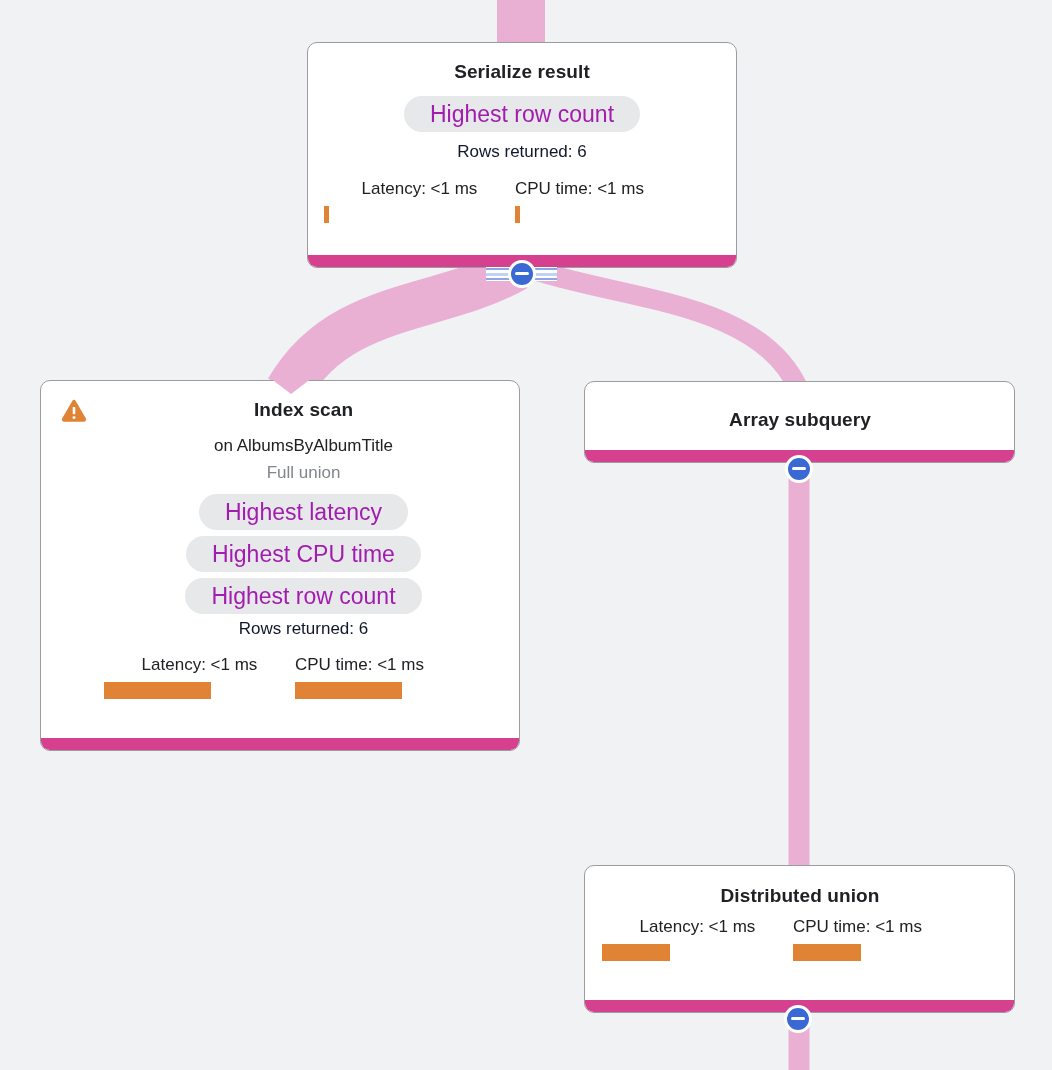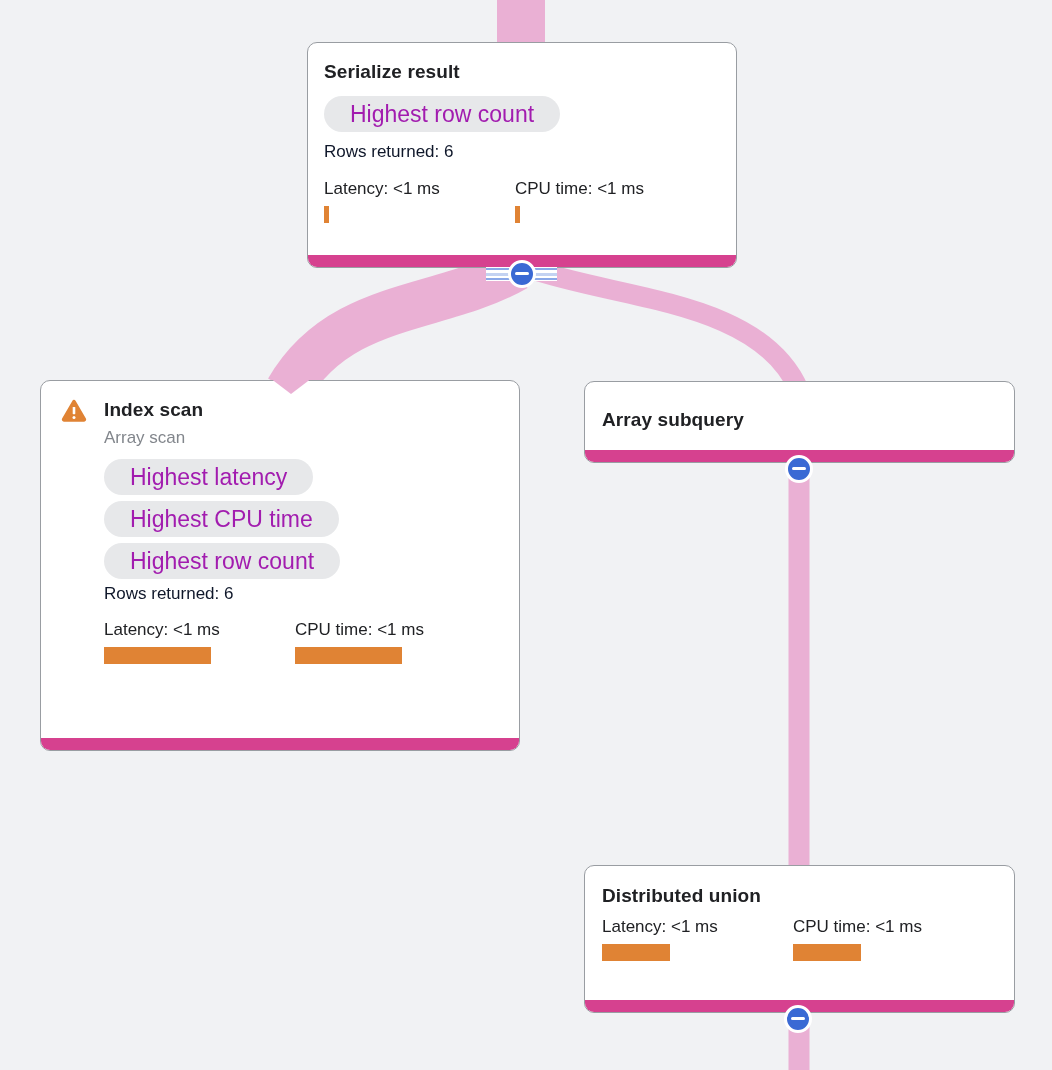--- a/index.html
+++ b/index.html
@@ -1,17 +1,17 @@
 <!DOCTYPE html>
 <html><head>
 <meta charset="utf-8">
 <style>
   html,body{margin:0;padding:0;}
   body{font-family:"Liberation Sans","DejaVu Sans",sans-serif;background:#f1f2f4;}
-  .canvas{position:relative;width:1052px;height:1070px;overflow:hidden;background:#f1f2f4;}
+  .canvas{position:relative;width:1052px;height:1070px;overflow:hidden;background:#f1f2f4;text-align:center;}
 
   svg.edges{position:absolute;left:0;top:0;z-index:1;}
   svg.edge-tips{position:absolute;left:0;top:0;z-index:3;pointer-events:none;}
 
   .node{position:absolute;z-index:2;background:#ffffff;border:1px solid #999da2;
         border-radius:10px;box-sizing:border-box;}
   .node-footer{position:absolute;left:0;right:0;bottom:0;height:12px;background:#d6418f;
         border-bottom-left-radius:9px;border-bottom-right-radius:9px;}
 
   .node-content{position:relative;box-sizing:border-box;height:100%;}
@@ -95,21 +95,22 @@
   </div>
 
   <div class="node indexscan" style="left:28px;top:380px;width:480px;height:371px;margin-left:12px;">
     <svg class="warning-icon" viewBox="0 0 26 24">
       <path d="M11.3 1.9 L1.1 19.6 C0.3 21 1.3 22.7 2.9 22.7 L23.1 22.7 C24.7 22.7 25.7 21 24.9 19.6 L14.7 1.9 C13.9 0.5 11.9 0.5 11.3 1.9 Z" fill="#e08334"></path>
       <rect x="11.7" y="8" width="2.6" height="7.2" rx="0.6" fill="#ffffff"></rect>
       <circle cx="13" cy="18.6" r="1.5" fill="#ffffff"></circle>
     </svg>
     <div class="node-content pad-icon">
       <div class="node-title">Index scan</div>
-      <div class="node-scan-type">Array scan</div>
+      <div class="node-subtitle">on AlbumsByAlbumTitle</div>
+      <div class="node-scan-type">Full union</div>
       <div class="badges">
         <div class="badge-row"><span class="badge">Highest latency</span></div>
         <div class="badge-row"><span class="badge">Highest CPU time</span></div>
         <div class="badge-row"><span class="badge">Highest row count</span></div>
       </div>
       <div class="rows-returned">Rows returned: 6</div>
       <div class="metrics">
         <div class="metric">
           <div class="metric-label">Latency: &lt;1 ms</div>
           <div class="metric-bar bar-w107"></div>

